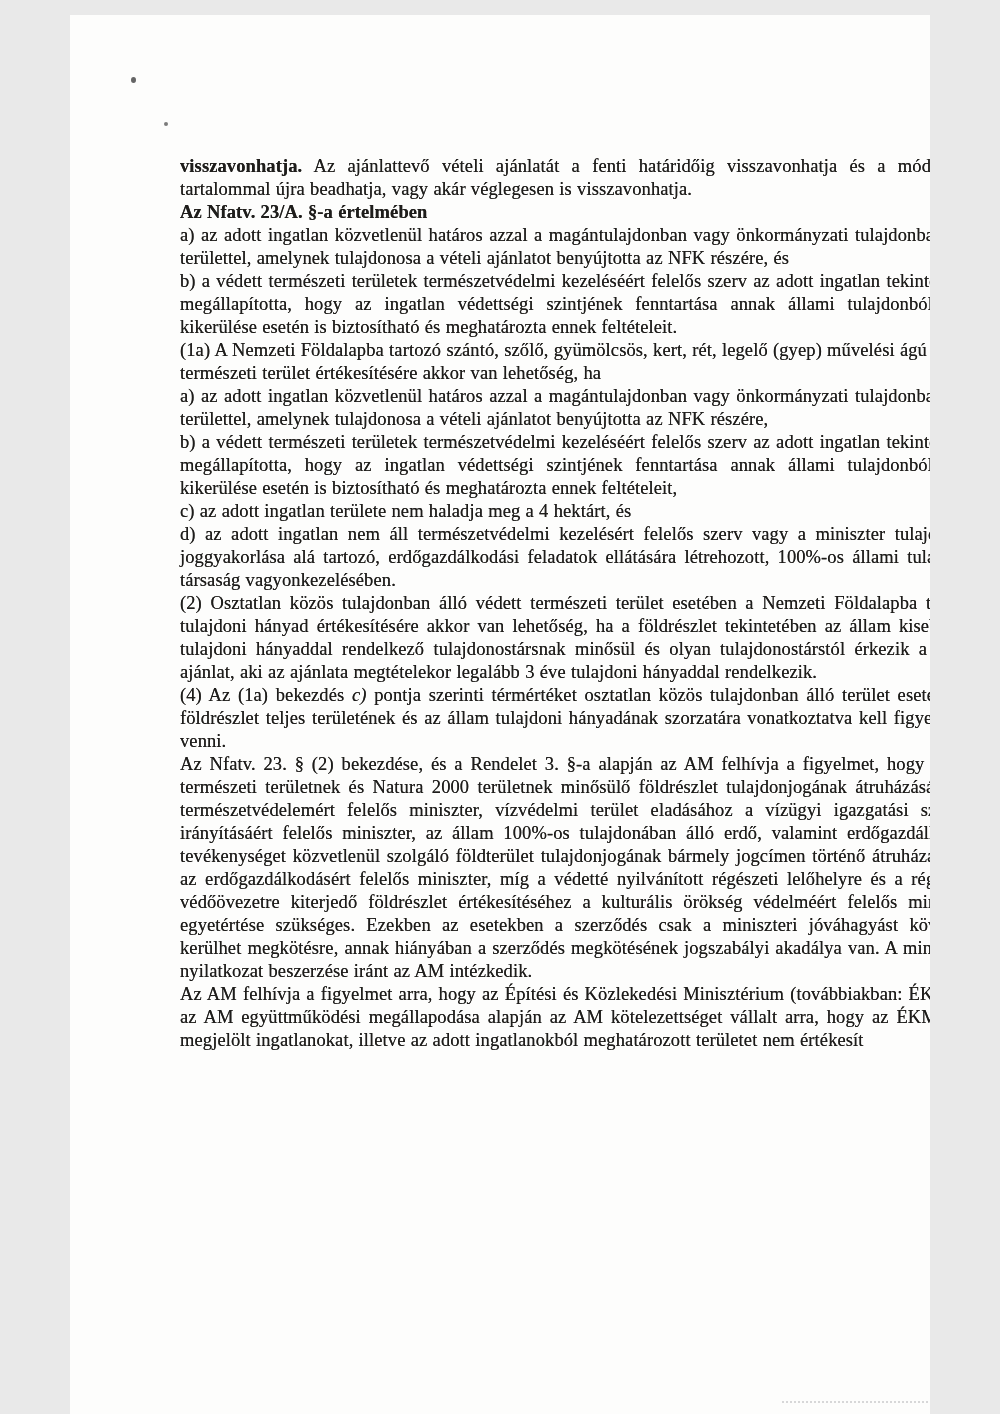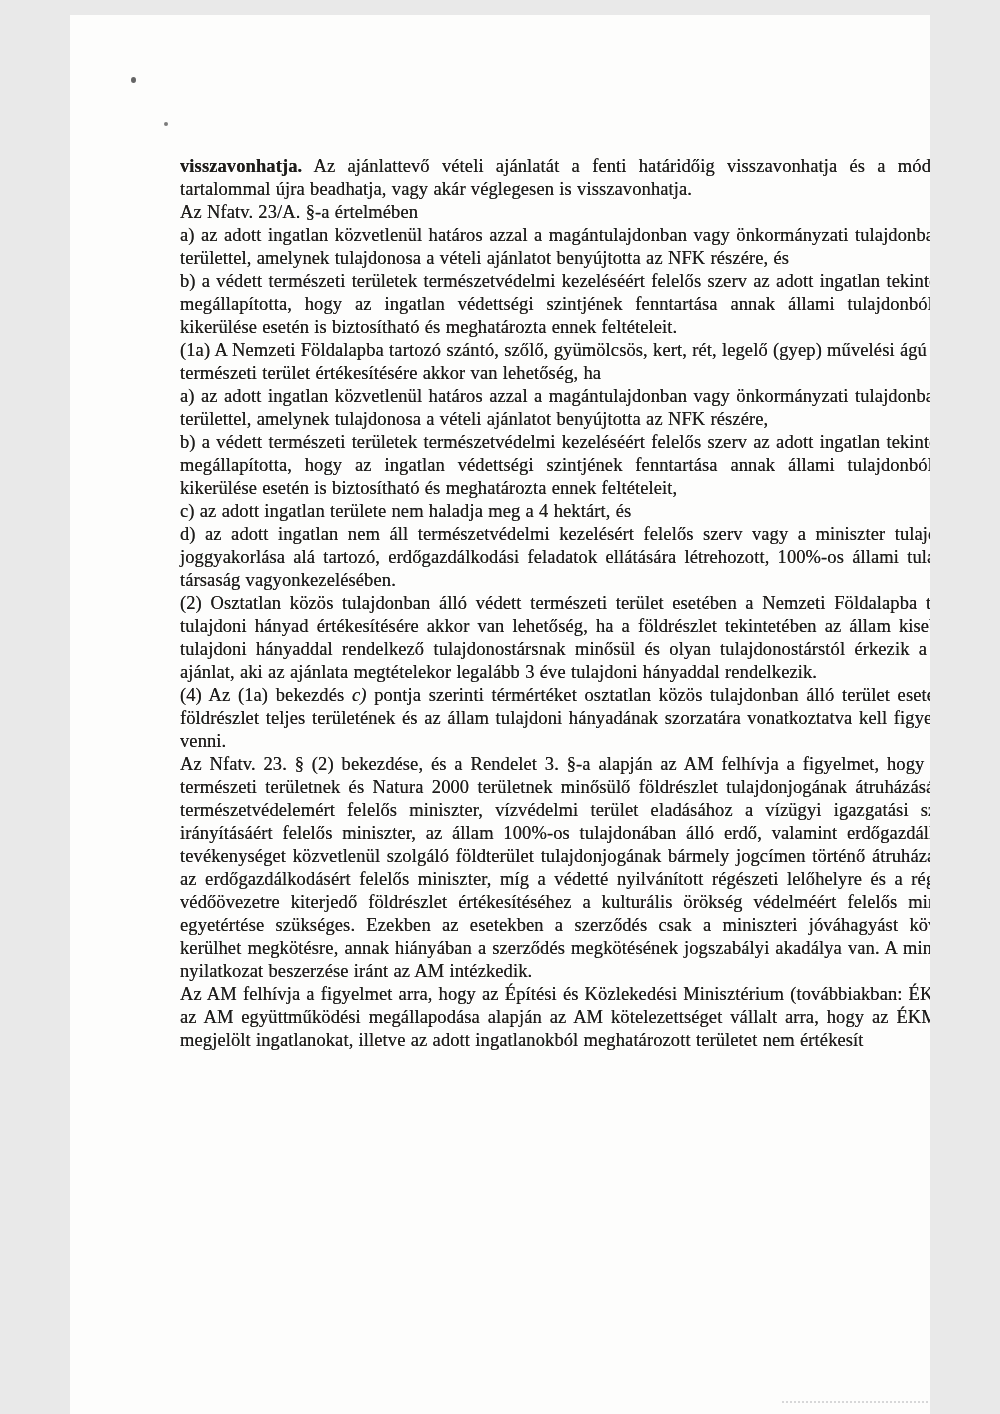--- a/index.html
+++ b/index.html
@@ -27,21 +27,21 @@
     font-family: "Liberation Serif", "DejaVu Serif", serif;
     font-size: 18.5px;
     line-height: 23px;
     text-align: justify;
     color: #1e1d1b;
     text-shadow: 0 0 0.45px rgba(30, 28, 26, 0.85);
     letter-spacing: 0.1px;
     word-spacing: 0.5px;
   }
   .gap    { margin-top: 14px; }
-  .gap-lg { margin-top: 46px; }
+  .gap-lg { margin-top: 46px; font-weight: bold; }
   .bold   { font-weight: bold; }
   .italic { font-style: italic; }
 
   
   .speck {
     position: absolute;
     border-radius: 50%;
   }
   .speck-1 { left: 61px;  top: 62px;  width: 5px; height: 6px; background: #4a4a4a; opacity: .85; }
   .speck-2 { left: 94px;  top: 107px; width: 4px; height: 4px; background: #5a5a5a; opacity: .8; }

